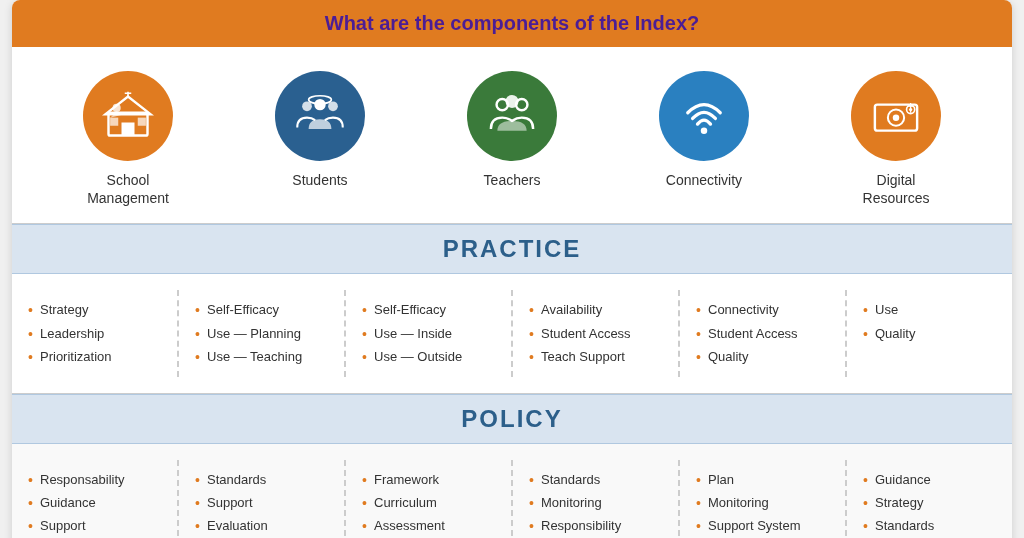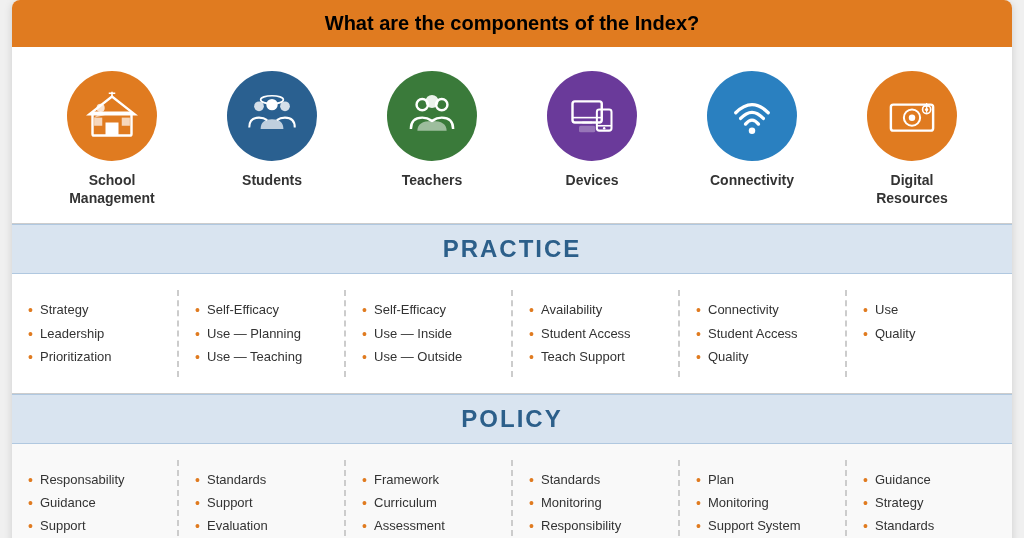--- a/index.html
+++ b/index.html
@@ -17,21 +17,21 @@
       border-radius: 8px;
       overflow: hidden;
       box-shadow: 0 2px 8px rgba(0,0,0,0.15);
     }
     .header {
       background: #e07b20;
       padding: 12px 20px;
       text-align: center;
     }
     .header h1 {
-      color: #000000;
+      color: #4c1d95;
       font-size: 20px;
       font-weight: bold;
     }
     .icons-row {
       display: flex;
       justify-content: space-around;
       padding: 24px 20px 16px;
       background: #fff;
     }
     .icon-item {
@@ -49,21 +49,21 @@
       justify-content: center;
       margin-bottom: 10px;
     }
     .icon-circle svg {
       width: 52px;
       height: 52px;
       fill: white;
     }
     .icon-label {
       text-align: center;
-      font-weight: bold;
+      font-weight: normal;
       font-size: 14px;
       color: #333;
       line-height: 1.3;
     }
     .section-header {
       background: #d9e4f0;
       text-align: center;
       padding: 10px;
       font-size: 24px;
       font-weight: bold;
@@ -162,34 +162,20 @@
           <circle cx="20" cy="18" r="7" fill="none" stroke="white" stroke-width="3"></circle>
           <circle cx="44" cy="18" r="7" fill="none" stroke="white" stroke-width="3"></circle>
           <circle cx="32" cy="14" r="8" fill="white" opacity="0.9"></circle>
           <path d="M6,48 Q6,34 20,34 Q26,34 32,38 Q38,34 44,34 Q58,34 58,48" fill="none" stroke="white" stroke-width="3"></path>
           <path d="M14,50 Q14,38 32,38 Q50,38 50,50" fill="white" opacity="0.5"></path>
         </svg>
       </div>
       <span class="icon-label">Teachers</span>
     </div>
 
-    <div class="icon-item">
-      <div class="icon-circle" style="background:#6a3a9a;">
-        <svg viewBox="0 0 64 64">
-          <rect x="8" y="14" width="36" height="26" rx="3" fill="none" stroke="white" stroke-width="3"></rect>
-          <line x1="8" y1="34" x2="44" y2="34" stroke="white" stroke-width="2"></line>
-          <line x1="20" y1="40" x2="32" y2="40" stroke="white" stroke-width="2"></line>
-          <rect x="38" y="24" width="18" height="26" rx="3" fill="none" stroke="white" stroke-width="2.5"></rect>
-          <line x1="38" y1="44" x2="56" y2="44" stroke="white" stroke-width="2"></line>
-          <circle cx="47" cy="47" r="1.5" fill="white"></circle>
-          <rect x="16" y="44" width="20" height="8" rx="2" fill="white" opacity="0.3"></rect>
-        </svg>
-      </div>
-      <span class="icon-label">Devices</span>
-    </div>
 
     <div class="icon-item">
       <div class="icon-circle" style="background:#2a80c0;">
         <svg viewBox="0 0 64 64">
           <path d="M12,28 Q32,8 52,28" fill="none" stroke="white" stroke-width="4" stroke-linecap="round"></path>
           <path d="M18,35 Q32,20 46,35" fill="none" stroke="white" stroke-width="4" stroke-linecap="round"></path>
           <path d="M24,42 Q32,32 40,42" fill="none" stroke="white" stroke-width="4" stroke-linecap="round"></path>
           <circle cx="32" cy="50" r="4" fill="white"></circle>
         </svg>
       </div>

